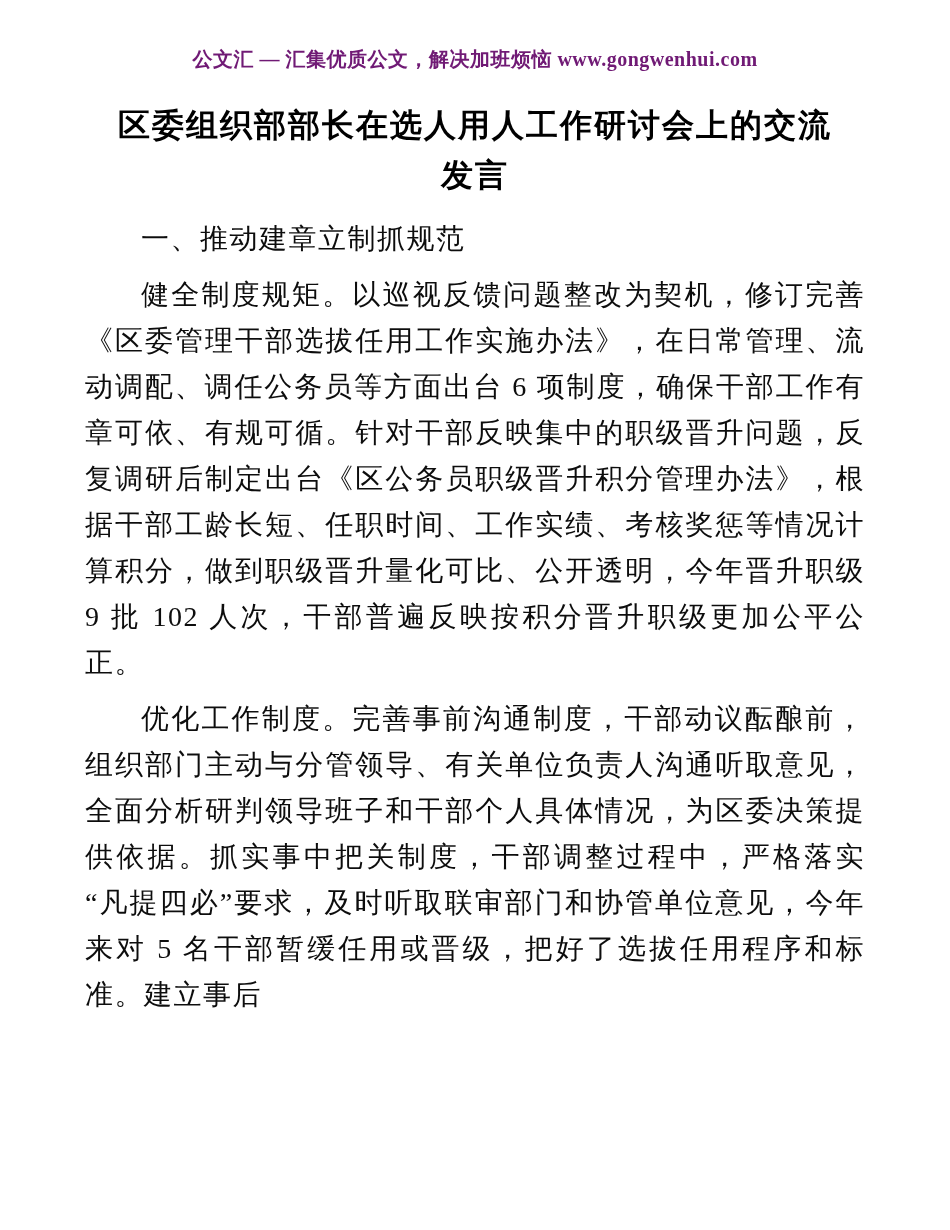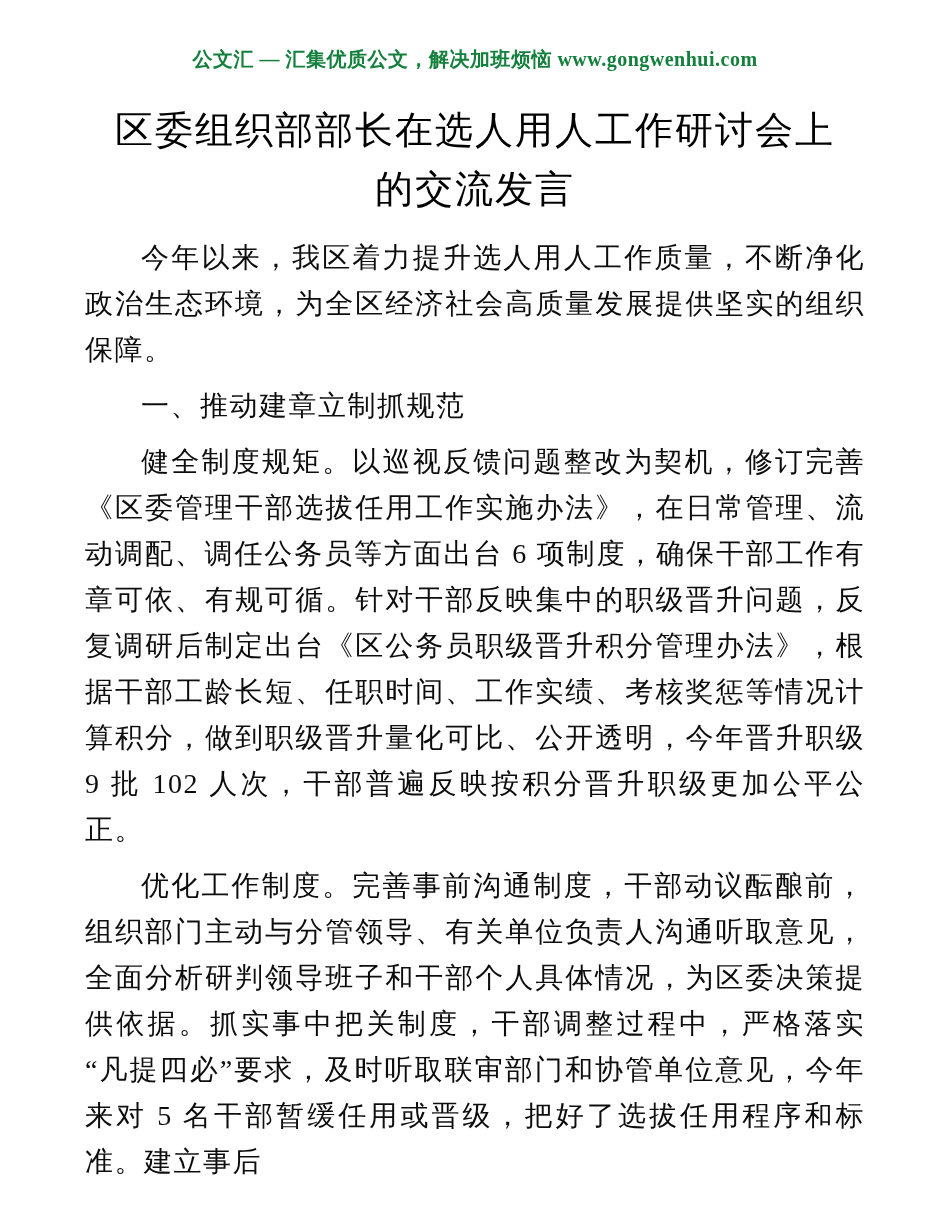--- a/index.html
+++ b/index.html
@@ -23,22 +23,22 @@
   }
   .site-header {
     text-align: center;
     font-size: 20px;
     font-weight: 700;
     letter-spacing: 0.5px;
     margin: 0 0 28px 0;
   }
   .doc-title {
     text-align: center;
-    font-size: 38px;
-    font-weight: 400;
+    font-size: 32px;
+    font-weight: 700;
     line-height: 1.55;
     letter-spacing: 2px;
     margin: 0 20px 16px 20px;
     color: #000000;
   }
   .doc-body {
     margin: 0;
   }
   .para {
     font-size: 28px;
@@ -50,23 +50,22 @@
     color: #0d0d0d;
   }
   .para.heading {
     font-weight: 400;
   }
 </style>
 </head>
 <body>
 
 <div class="page">
-  <div class="site-header" style="color: #15803d;">公文汇 — 汇集优质公文，解决加班烦恼 www.gongwenhui.com</div>
+  <div class="site-header" style="color: #701a75;">公文汇 — 汇集优质公文，解决加班烦恼 www.gongwenhui.com</div>
 
   <h1 class="doc-title">区委组织部部长在选人用人工作研讨会上的交流发言</h1>
 
   <div class="doc-body" id="paragraphs">
-      <p class="para body">今年以来，我区着力提升选人用人工作质量，不断净化政治生态环境，为全区经济社会高质量发展提供坚实的组织保障。</p>
       <p class="para heading">一、推动建章立制抓规范</p>
       <p class="para body">健全制度规矩。以巡视反馈问题整改为契机，修订完善《区委管理干部选拔任用工作实施办法》，在日常管理、流动调配、调任公务员等方面出台 6 项制度，确保干部工作有章可依、有规可循。针对干部反映集中的职级晋升问题，反复调研后制定出台《区公务员职级晋升积分管理办法》，根据干部工龄长短、任职时间、工作实绩、考核奖惩等情况计算积分，做到职级晋升量化可比、公开透明，今年晋升职级 9 批 102 人次，干部普遍反映按积分晋升职级更加公平公正。</p>
       <p class="para body">优化工作制度。完善事前沟通制度，干部动议酝酿前，组织部门主动与分管领导、有关单位负责人沟通听取意见，全面分析研判领导班子和干部个人具体情况，为区委决策提供依据。抓实事中把关制度，干部调整过程中，严格落实“凡提四必”要求，及时听取联审部门和协管单位意见，今年来对 5 名干部暂缓任用或晋级，把好了选拔任用程序和标准。建立事后</p>
     </div>
 </div>
 
 </body></html>

